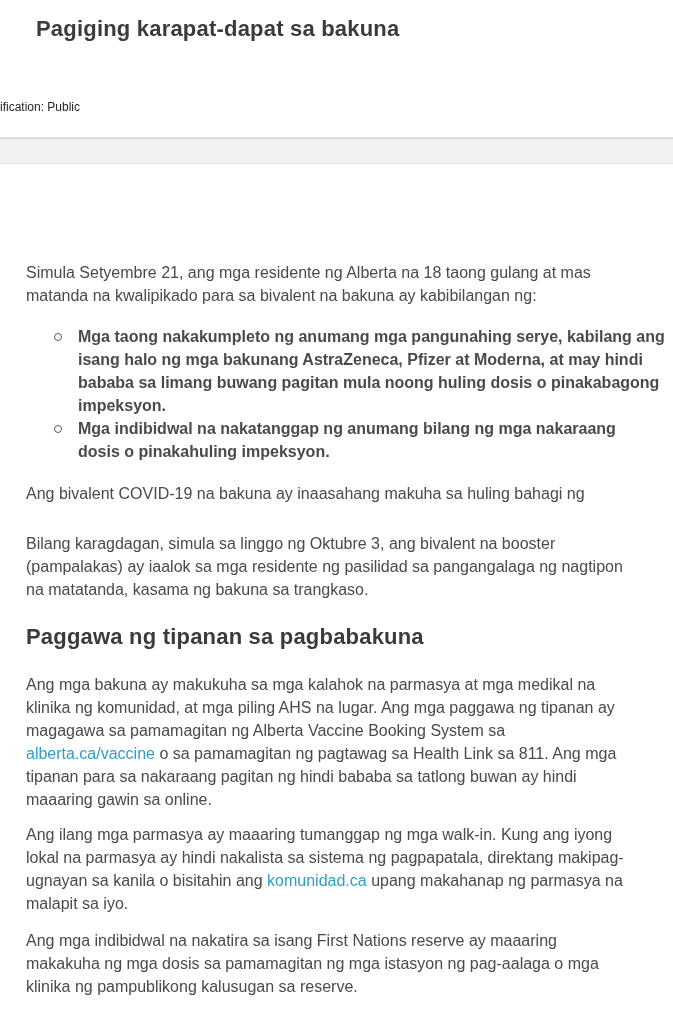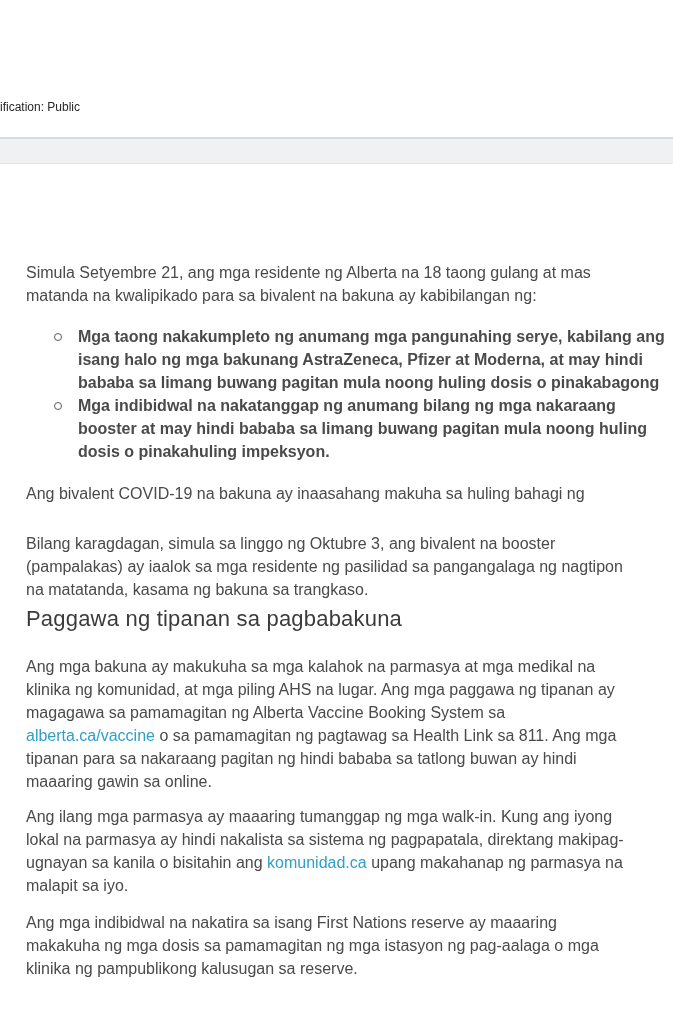--- a/index.html
+++ b/index.html
@@ -72,59 +72,60 @@
     position: absolute;
     left: 28px;
     top: 8px;
     width: 6px;
     height: 6px;
     border: 1.5px solid #5a5a5a;
     border-radius: 50%;
     background: transparent;
   }
   .section-heading {
-    margin-top: 4px;
+    margin-top: 22px;
     font-size: 22px;
-    font-weight: normal;
+    font-weight: bold;
     color: #3b3b3b;
     line-height: 28px;
     letter-spacing: 0.2px;
     white-space: nowrap;
   }
   .link {
     color: #2f9fc5;
     cursor: pointer;
   }
 </style>
 </head>
 <body>
 
 <div class="page">
 
+  <h1 class="doc-title">Pagiging karapat-dapat sa bakuna</h1>
 
   <div class="classification">ification: Public</div>
 
   <div class="divider-band"></div>
 
   <div class="content">
 
     <div class="para p1">
       <div class="ln">Simula Setyembre 21, ang mga residente ng Alberta na 18 taong gulang at mas</div>
       <div class="ln">matanda na kwalipikado para sa bivalent na bakuna ay kabibilangan ng:</div>
     </div>
 
     <ul class="bullet-list">
       <li>
         <div class="ln">Mga taong nakakumpleto ng anumang mga pangunahing serye, kabilang ang</div>
         <div class="ln">isang halo ng mga bakunang AstraZeneca, Pfizer at Moderna, at may hindi</div>
         <div class="ln">bababa sa limang buwang pagitan mula noong huling dosis o pinakabagong</div>
+        <div class="ln">impeksyon.</div>
       </li>
       <li>
         <div class="ln">Mga indibidwal na nakatanggap ng anumang bilang ng mga nakaraang</div>
-        <div class="ln">booster at may hindi bababa sa limang buwang pagitan mula noong huling</div>
         <div class="ln">dosis o pinakahuling impeksyon.</div>
       </li>
     </ul>
 
     <div class="para p2">
       <div class="ln">Ang bivalent COVID-19 na bakuna ay inaasahang makuha sa huling bahagi ng</div>
     </div>
 
     <div class="para p3">
       <div class="ln">Bilang karagdagan, simula sa linggo ng Oktubre 3, ang bivalent na booster</div>

